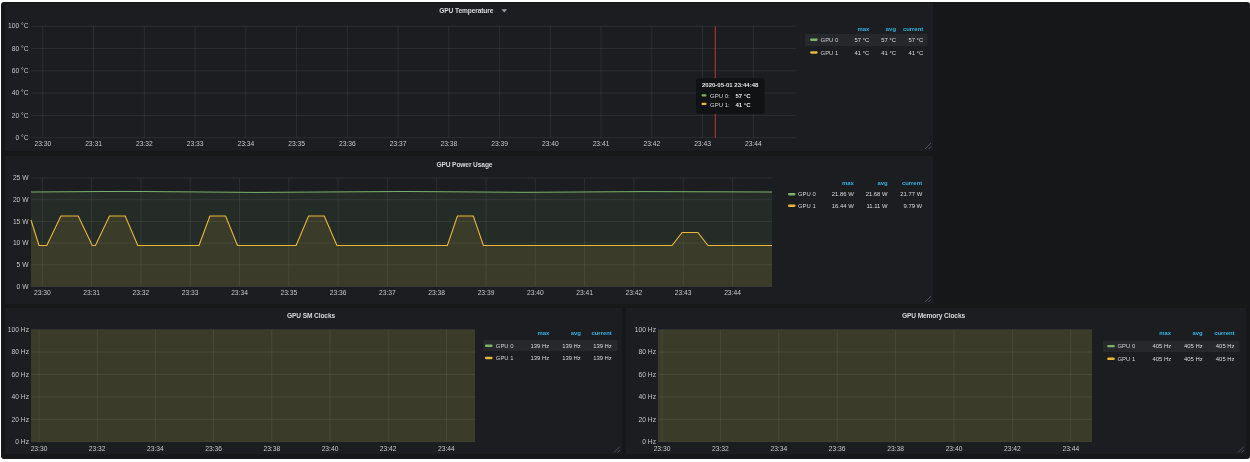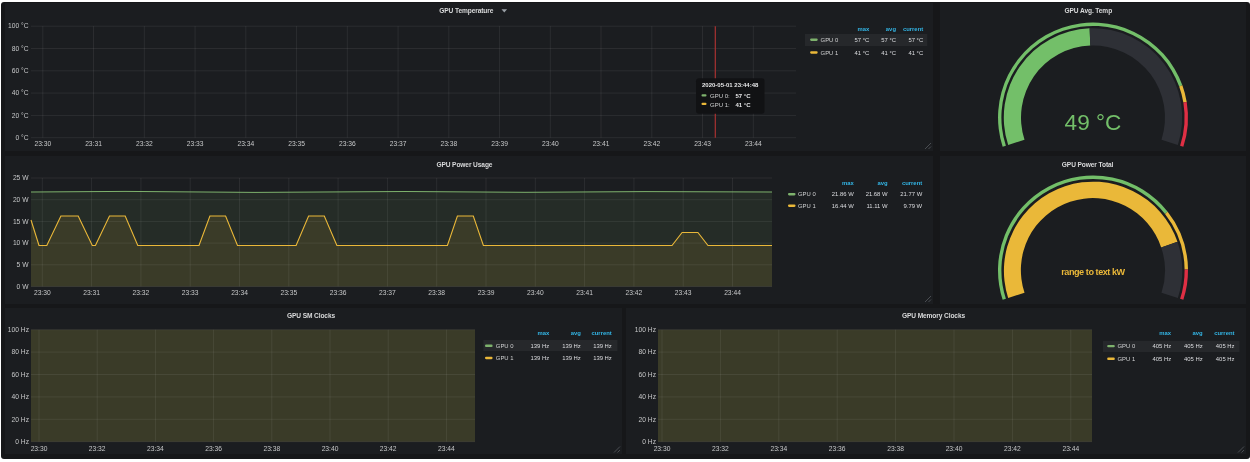--- a/index.html
+++ b/index.html
@@ -78,31 +78,20 @@
           <rect x="696.5" y="99.8" width="5" height="2.2" rx="1" fill="#eab839"></rect>
           <text x="705" y="103.5" font-size="6" fill="#d0d1d2">GPU 1:</text>
           <text x="730.4" y="103.5" font-size="6" font-weight="bold" fill="#e6e7e8">41 °C</text>
         </g>
         <g stroke="#4a4d52" stroke-width="1">
           <line x1="920" y1="146" x2="926" y2="140"></line>
           <line x1="923.5" y1="146" x2="926" y2="143.5"></line>
         </g>
       </svg>
     </div>
-<div class="panel" style="left:939px;top:1.5px;width:306px;height:148px">
-      <svg width="306" height="148" viewBox="0 0 306 148">
-        <text x="148.3" y="9.8" text-anchor="middle" font-size="6.6" font-weight="bold" fill="#d8d9da" letter-spacing="-0.1">GPU Avg. Temp</text>
-        <path d="M62.65 143.86 A95 95 0 0 1 242.38 82.32 L239.18 83.47 A91.6 91.6 0 0 0 65.88 142.81 Z" fill="#73bf69"></path>
-        <path d="M242.38 82.32 A95 95 0 0 1 246.72 98.93 L243.36 99.49 A91.6 91.6 0 0 0 239.18 83.47 Z" fill="#eab839"></path>
-        <path d="M246.72 98.93 A95 95 0 0 1 243.35 143.86 L240.12 142.81 A91.6 91.6 0 0 0 243.36 99.49 Z" fill="#e02f44"></path>
-        <path d="M68.17 142.06 A89.2 89.2 0 0 1 149.64 25.36 L150.29 42.55 A72 72 0 0 0 84.52 136.75 Z" fill="#73bf69"></path>
-        <path d="M149.64 25.36 A89.2 89.2 0 0 1 237.83 142.06 L221.48 136.75 A72 72 0 0 0 150.29 42.55 Z" fill="#2e3036"></path>
-        <text x="153" y="126.5" text-anchor="middle" font-size="22.6" fill="#73bf69">49 °C</text>
-      </svg>
-    </div>
 <div class="panel" style="left:4px;top:154px;width:928px;height:148px">
       <svg width="928" height="148" viewBox="0 0 928 148">
         <text x="459.4" y="10.5" text-anchor="middle" font-size="6.6" font-weight="bold" fill="#d8d9da" letter-spacing="-0.1">GPU Power Usage</text>
         <polygon points="26.0,36.0 120.0,35.4 250.0,36.4 400.0,35.5 520.0,36.3 640.0,35.6 767.0,36.0 767,130.5 26,130.5" fill="rgba(126,178,109,0.10)"></polygon>
         <polygon points="26.0,64.0 34.0,89.5 41.8,89.5 55.9,60.0 73.2,60.0 87.3,89.5 90.4,89.5 104.5,60.0 120.2,60.0 132.8,89.5 194.0,89.5 204.9,60.0 220.6,60.0 232.5,89.5 291.1,89.5 303.6,60.0 319.3,60.0 331.9,89.5 442.4,89.5 452.4,60.0 468.3,60.0 478.4,89.5 667.0,89.5 677.1,76.5 692.9,76.5 703.0,89.5 767.0,89.5 767,130.5 26,130.5" fill="rgba(234,184,57,0.11)"></polygon>
         <line x1="26" y1="22.0" x2="767" y2="22.0" stroke="rgba(255,255,255,0.07)" stroke-width="1"></line>
         <line x1="26" y1="43.7" x2="767" y2="43.7" stroke="rgba(255,255,255,0.07)" stroke-width="1"></line>
         <line x1="26" y1="65.4" x2="767" y2="65.4" stroke="rgba(255,255,255,0.07)" stroke-width="1"></line>
         <line x1="26" y1="87.1" x2="767" y2="87.1" stroke="rgba(255,255,255,0.07)" stroke-width="1"></line>
         <line x1="26" y1="108.8" x2="767" y2="108.8" stroke="rgba(255,255,255,0.07)" stroke-width="1"></line>
@@ -157,31 +146,20 @@
         <text x="793" y="51.7" font-size="5.9" fill="#d0d1d2">GPU 1</text>
         <text x="848.7" y="51.7" text-anchor="end" font-size="5.9" fill="#dcdde0">16.44 W</text>
         <text x="882.6" y="51.7" text-anchor="end" font-size="5.9" fill="#dcdde0">11.11 W</text>
         <text x="917.2" y="51.7" text-anchor="end" font-size="5.9" fill="#dcdde0">9.79 W</text>
         <g stroke="#4a4d52" stroke-width="1">
           <line x1="920" y1="146" x2="926" y2="140"></line>
           <line x1="923.5" y1="146" x2="926" y2="143.5"></line>
         </g>
       </svg>
     </div>
-<div class="panel" style="left:939px;top:154px;width:306px;height:148px">
-      <svg width="306" height="148" viewBox="0 0 306 148">
-        <text x="147.6" y="10.5" text-anchor="middle" font-size="6.6" font-weight="bold" fill="#d8d9da" letter-spacing="-0.1">GPU Power Total</text>
-        <path d="M62.65 143.86 A95 95 0 0 1 227.70 55.80 L225.02 57.90 A91.6 91.6 0 0 0 65.88 142.81 Z" fill="#73bf69"></path>
-        <path d="M227.70 55.80 A95 95 0 0 1 248.00 113.54 L244.60 113.58 A91.6 91.6 0 0 0 225.02 57.90 Z" fill="#eab839"></path>
-        <path d="M248.00 113.54 A95 95 0 0 1 243.35 143.86 L240.12 142.81 A91.6 91.6 0 0 0 244.60 113.58 Z" fill="#e02f44"></path>
-        <path d="M68.17 142.06 A89.2 89.2 0 0 1 237.48 85.87 L221.19 91.39 A72 72 0 0 0 84.52 136.75 Z" fill="#eab839"></path>
-        <path d="M237.48 85.87 A89.2 89.2 0 0 1 237.83 142.06 L221.48 136.75 A72 72 0 0 0 221.19 91.39 Z" fill="#2e3036"></path>
-        <text x="153" y="119.4" text-anchor="middle" font-size="9.1" font-weight="bold" letter-spacing="-0.45" fill="#eab839">range to text kW</text>
-      </svg>
-    </div>
 <div class="panel" style="left:4px;top:306px;width:617px;height:146.5px">
       <svg width="617" height="146.5" viewBox="0 0 617 146.5">
         <text x="306.0" y="9.5" text-anchor="middle" font-size="6.6" font-weight="bold" fill="#d8d9da" letter-spacing="-0.1">GPU SM Clocks</text>
         <rect x="26" y="21.7" width="444" height="112" fill="rgba(126,178,109,0.10)"></rect>
         <rect x="26" y="21.7" width="444" height="112" fill="rgba(234,184,57,0.11)"></rect>
         <line x1="26" y1="21.7" x2="470" y2="21.7" stroke="rgba(255,255,255,0.07)" stroke-width="1"></line>
         <line x1="26" y1="44.1" x2="470" y2="44.1" stroke="rgba(255,255,255,0.07)" stroke-width="1"></line>
         <line x1="26" y1="66.5" x2="470" y2="66.5" stroke="rgba(255,255,255,0.07)" stroke-width="1"></line>
         <line x1="26" y1="88.9" x2="470" y2="88.9" stroke="rgba(255,255,255,0.07)" stroke-width="1"></line>
         <line x1="26" y1="111.3" x2="470" y2="111.3" stroke="rgba(255,255,255,0.07)" stroke-width="1"></line>

